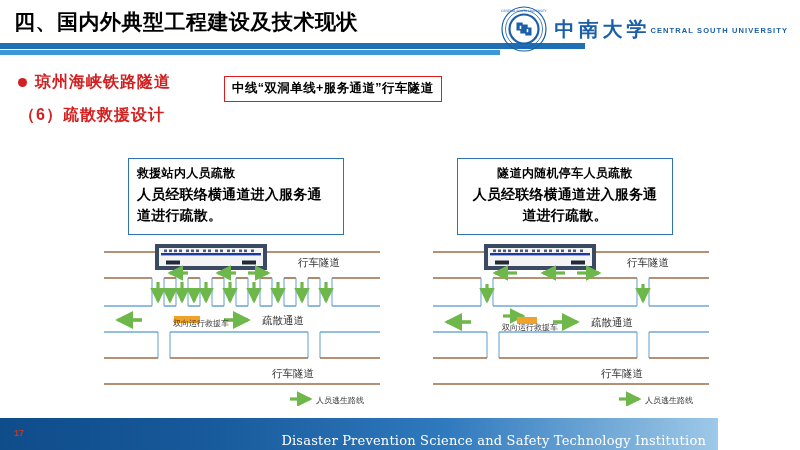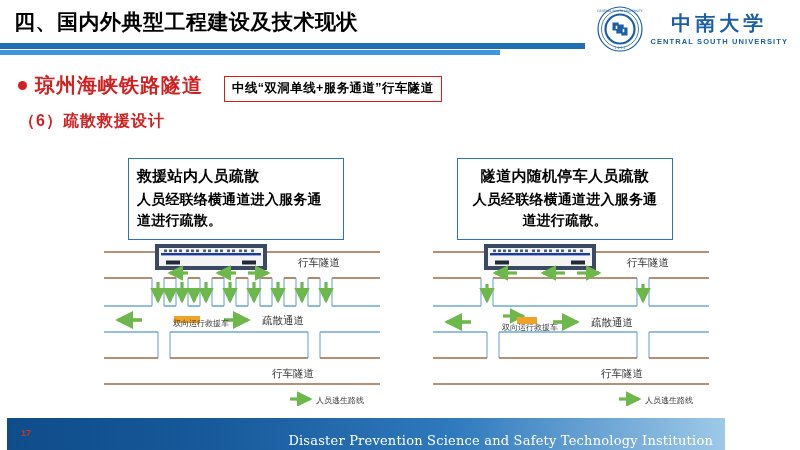--- a/index.html
+++ b/index.html
@@ -26,40 +26,40 @@
     position: absolute; left: 0; top: 50px; width: 500px; height: 5px;
     background: #3d97d8;
   }
 
   
   .logo-wrap {
     position: absolute; right: 12px; top: 6px;
     display: flex; align-items: center; gap: 7px;
   }
   .logo-seal { width: 46px; height: 46px; position: relative; }
-  .logo-text-block { display: flex; flex-direction: column; align-items: center; }
+  .logo-text-block { display: flex; align-items: center; }
   .logo-cn {
     font-family: "DejaVu Serif", "Liberation Serif", serif;
     font-size: 20px; font-weight: bold; color: #1a5fa8; letter-spacing: 4px;
     line-height: 1.15;
   }
   .logo-en {
     font-size: 7.5px; font-weight: bold; color: #1a5fa8;
     letter-spacing: 1.1px; margin-top: 2px;
   }
 
   
   .bullet-row { position: absolute; left: 18px; top: 72px; }
   .bullet-line { display: flex; align-items: center; gap: 8px; }
   .bullet-dot {
     width: 9px; height: 9px; border-radius: 50%; background: #d21f1f;
     flex: none;
   }
   .bullet-main {
-    font-size: 20px; font-weight: bold; color: #d21f1f; letter-spacing: 1px;
+    font-size: 16px; font-weight: bold; color: #d21f1f; letter-spacing: 1px;
     white-space: nowrap;
   }
   .bullet-sub {
     margin-top: 12px; margin-left: 1px;
     font-size: 16px; font-weight: bold; color: #d21f1f; letter-spacing: 1px;
     white-space: nowrap;
   }
   .callout-box {
     position: absolute; left: 224px; top: 76px;
     border: 1.6px solid #e01b1b; background: #ffffff;
@@ -72,34 +72,34 @@
   .panel { position: absolute; top: 158px; width: 292px; height: 248px; }
   .panel.left { left: 96px; }
   .panel.right { left: 425px; text-align: center; }
 
   .note-box {
     position: absolute; left: 32px; top: 0; width: 216px;
     border: 1.5px solid #2e74b5; background: #ffffff;
     padding: 6px 8px 8px 8px;
   }
   .note-title {
-    font-size: 15px; font-weight: bold; color: #000000;
+    font-size: 12px; font-weight: bold; color: #000000;
     letter-spacing: 0.3px; white-space: nowrap; line-height: 1.45;
   }
   .note-body {
     font-size: 14px; font-weight: bold; color: #000000;
     letter-spacing: 0.2px; line-height: 1.5; margin-top: 2px;
   }
 
   .schematic { position: absolute; left: 0; top: 86px; width: 292px; height: 162px; }
   .schematic svg { display: block; }
 
   
   .footer {
-    position: absolute; left: 7px; bottom: 0; width: 718px; height: 32px;
+    position: absolute; left: 0; bottom: 0; width: 718px; height: 32px;
     background: linear-gradient(to right, #0f4c8a 0%, #17599b 28%, #2f79bd 62%, #9ec9e8 100%);
   }
   .footer-page {
     position: absolute; left: 14px; top: 10px;
     font-size: 9px; font-weight: bold; color: #c0392b;
   }
   .footer-cn {
     position: absolute; right: 12px; top: 2px;
     font-family: "DejaVu Serif", "Liberation Serif", serif;
     font-size: 10px; font-weight: bold; color: #ffffff;

